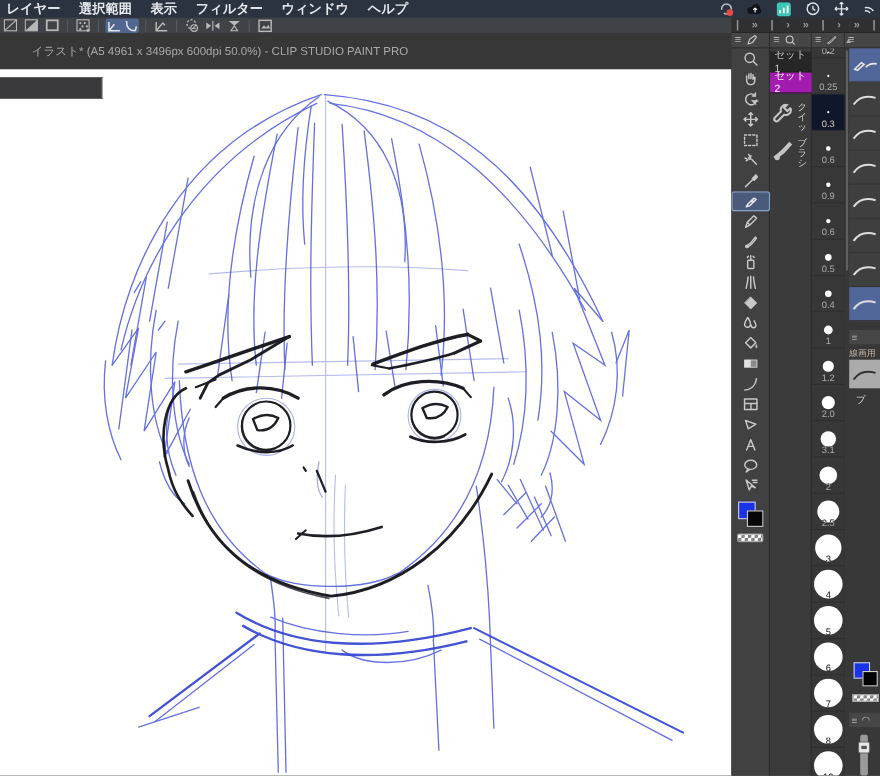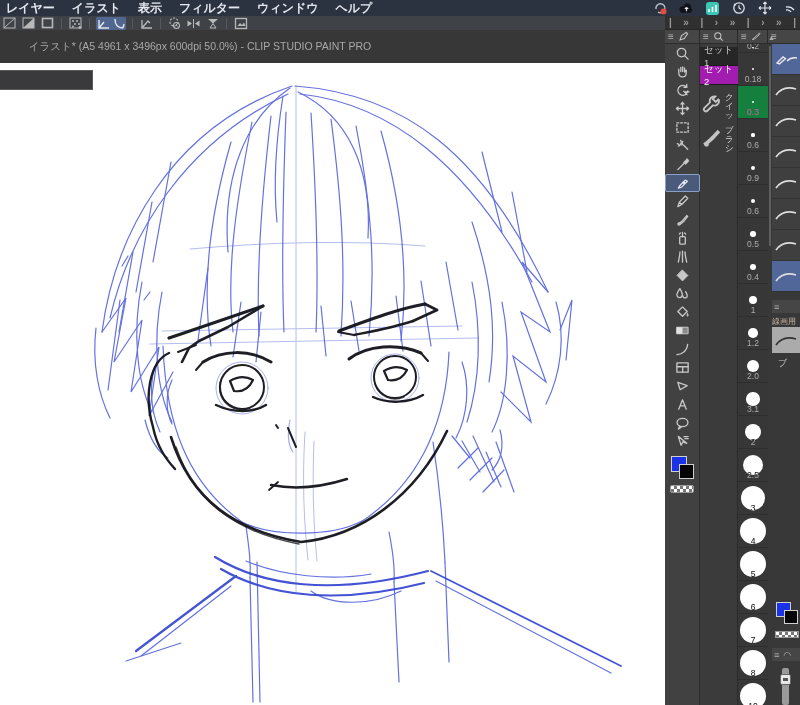--- a/index.html
+++ b/index.html
@@ -73,21 +73,21 @@
     font-size:9.5px; color:#cccccc; background:#262626; border-bottom:1px solid #1d1d1d; }
   .subtab.sel { background:#a21caf; color:#fff; }
   .subitems { position:absolute; left:0; top:74px; width:38px; }
   .subitem { width:38px; height:33px; display:flex; align-items:center; gap:3px; padding-left:2px; }
   .subitem .slabel { font-size:8.5px; color:#d2d2d2; line-height:1.05; }
 
   .size-list { position:absolute; left:0; top:28px; width:30px; height:661px; overflow:hidden; }
   .size-cell { position:relative; width:30px; height:33px; background:#373737;
     border-bottom:1px solid #2e2e2e; display:flex; align-items:center; justify-content:center; }
   .size-cell.first { height:9px; }
-  .size-cell.sel { background:#15803d; }
+  .size-cell.sel { background:#0f172a; }
   .size-dot { background:#fff; border-radius:50%; flex:none; }
   .size-label { position:absolute; left:0; bottom:1px; width:100%; text-align:center;
     font-size:8.5px; color:#e0e0e0; mix-blend-mode:difference; }
 
   .edge-scroll { position:absolute; left:1px; top:30px; width:2px; height:200px; background:#5f5f5f; }
   .edge-scroll-up { position:absolute; left:0px; top:18px; font-size:7px; color:#aaa; }
   .edge-rows { position:absolute; left:4px; top:28px; width:28px; }
   .edge-row { width:28px; height:31px; background:#3f3f3f; border-bottom:1px solid #333;
     display:flex; align-items:center; justify-content:center; }
   .edge-row.sel { background:#51679a; }
@@ -107,21 +107,21 @@
     border:1px solid #666; border-radius:2px; }
   .edge-slider-handle::after { content:""; position:absolute; left:2px; top:3px; width:5px; height:3px; background:#555; }
 </style>
 </head>
 <body>
 
 <div class="menubar">
   <div class="items">
 
   <span class="mitem">レイヤー</span>
-      <span class="mitem">イラスト</span>
+      <span class="mitem">選択範囲</span>
       <span class="mitem">表示</span>
       <span class="mitem">フィルター</span>
       <span class="mitem">ウィンドウ</span>
       <span class="mitem">ヘルプ</span>
     </div>
   <div class="status">
     <span class="sicon">
       <svg width="15" height="13" viewBox="0 0 15 13">
           <path d="M3 7a4.5 4.5 0 1 1 2 3" stroke="#b9bec8" stroke-width="1.4" fill="none"></path>
           <circle cx="10.5" cy="9.5" r="3" fill="#e24b40"></circle>
@@ -630,21 +630,21 @@
     </div>
     <div class="size-list">
 
         <div class="size-cell first">
           <span class="size-dot" style="height: 1.6px; width: 1.6px;"></span>
           <span class="size-label">0.2</span>
         </div>
 
         <div class="size-cell">
           <span class="size-dot" style="height: 2px; width: 2px;"></span>
-          <span class="size-label">0.18</span>
+          <span class="size-label">0.25</span>
         </div>
 
         <div class="size-cell sel">
           <span class="size-dot" style="height: 2.4px; width: 2.4px;"></span>
           <span class="size-label">0.3</span>
         </div>
 
         <div class="size-cell">
           <span class="size-dot" style="height: 3.2px; width: 3.2px;"></span>
           <span class="size-label">0.6</span>

